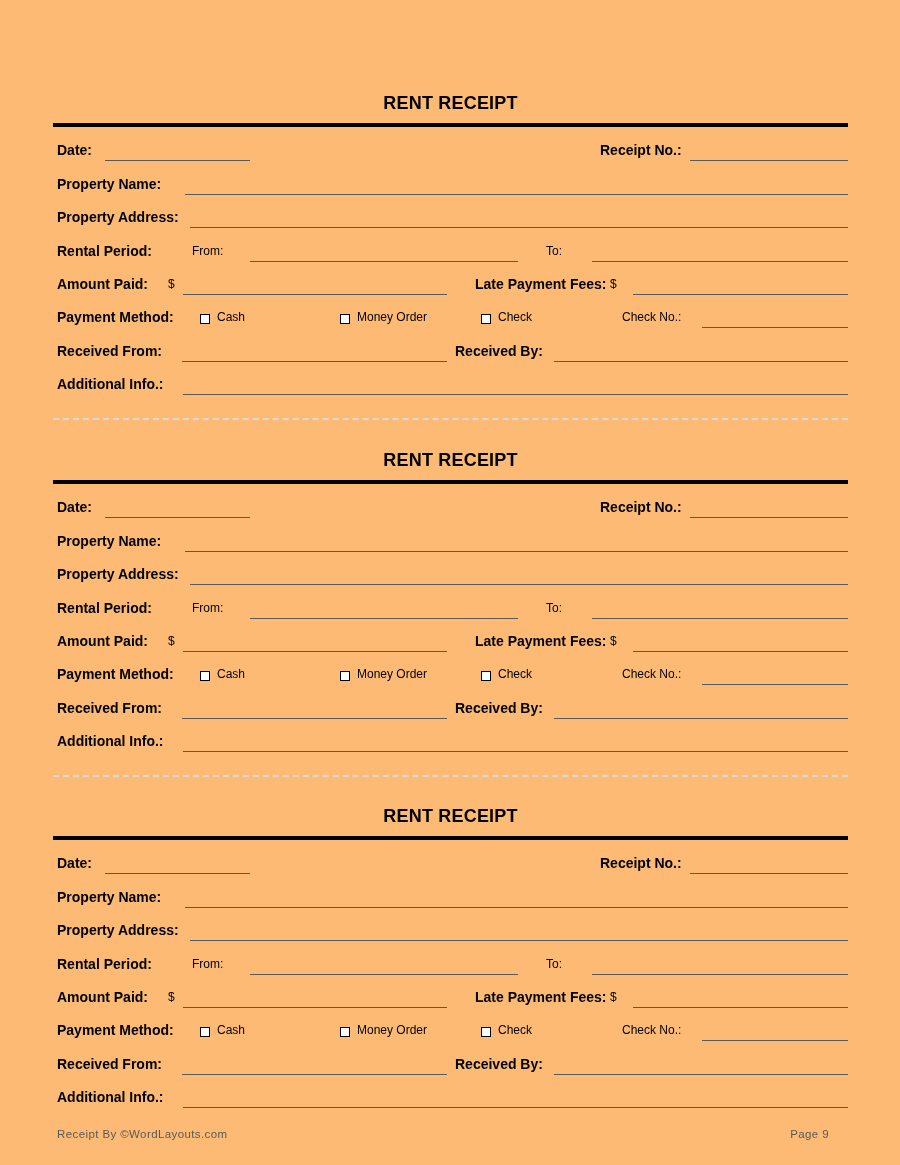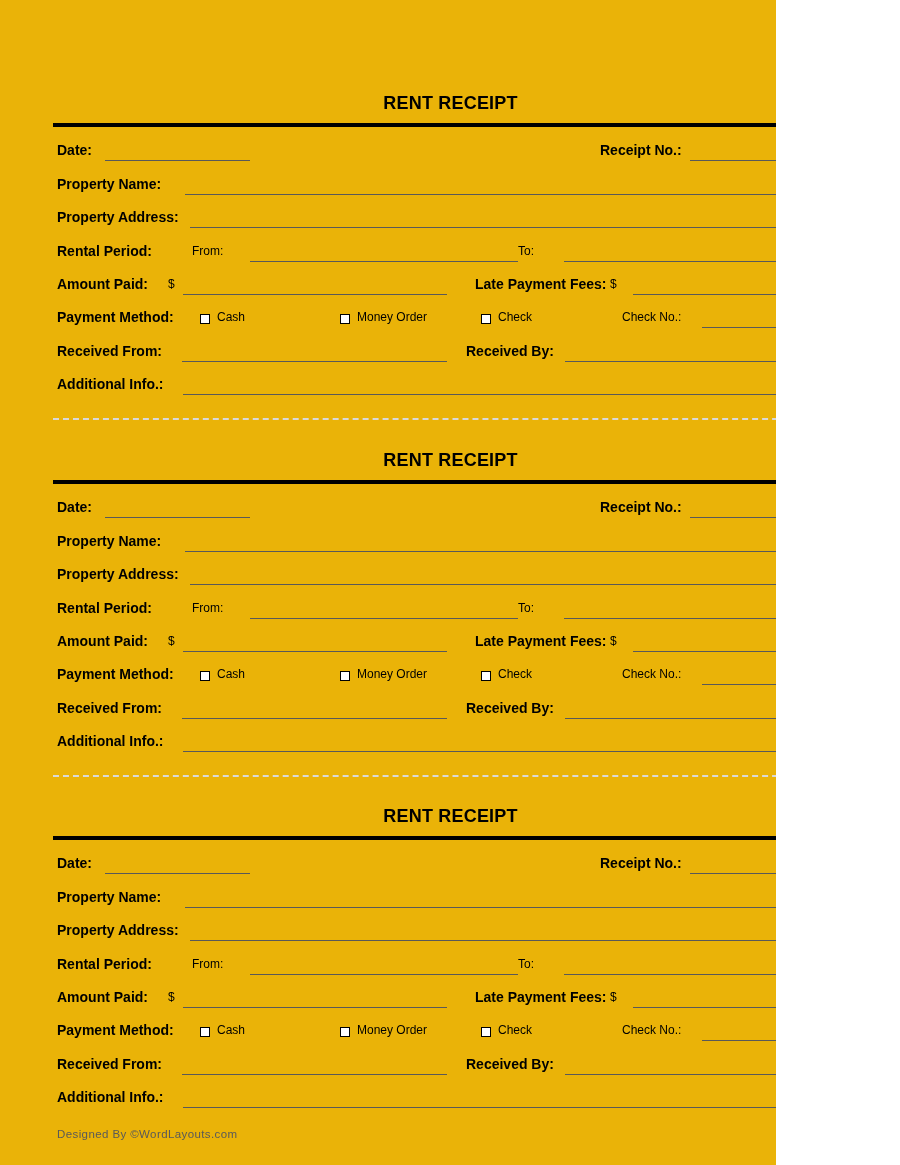--- a/index.html
+++ b/index.html
@@ -1,17 +1,17 @@
 <!DOCTYPE html>
 <html><head>
 <meta charset="utf-8">
 <style>
   html,body{margin:0;padding:0;background:#fff;}
   .page{
-    position:relative;width:776px;height:1165px;background:#eab308;
+    position:relative;width:900px;height:1165px;background:#fdba74;
     font-family:"Liberation Sans","DejaVu Sans",sans-serif;color:#000;
     overflow:hidden;
   }
   .receipt{position:absolute;left:53px;width:795px;}
   #receipt-1{top:93px}
   #receipt-2{top:450px}
   #receipt-3{top:806px}
   .title{
     font-size:18px;font-weight:700;text-align:center;line-height:20px;
     letter-spacing:0.2px;margin:0;
@@ -32,34 +32,34 @@
     margin-bottom:1px;
   }
   .grow{flex:1 1 auto;}
   .spacer{flex:1 1 auto;}
   
   .w-date{width:52px}     .l-date{width:145px;}
   .w-rno{width:90px}      .l-rno{width:158px;margin-left:4px;}
   .w-pname{width:132px}
   .w-paddr{width:137px}
   .w-rental{width:139px}  .w-from{width:58px}  .l-from{width:268px;}
-  .w-to{width:46px;}
+  .w-to{width:46px;margin-left:28px;}
   .w-amount{width:115px}  .w-cur{width:15px}   .l-amount{width:264px;}
   .w-late{width:131px;margin-left:24px;}
   .w-cur2{width:15px;margin-left:8px;} .l-late{margin-left:8px;}
   .w-paym{width:147px}
   .pm-item{display:flex;align-items:flex-end;flex:0 0 auto;}
   .pm-cash{width:140px}.pm-mo{width:141px}.pm-chk{width:141px}
   .checkbox{
     display:inline-block;width:10px;height:10px;border:1.3px solid #000;
     box-sizing:border-box;margin:0 7px 5px 0;background:#fff;
   }
   .w-chkno{width:80px}
   .w-rfrom{width:129px}   .l-rfrom{width:265px;}
-  .w-rby{width:95px;margin-left:15px;} .l-rby{margin-left:8px;}
+  .w-rby{width:95px;margin-left:4px;} .l-rby{margin-left:8px;}
   .w-ainfo{width:130px}
   .sep{
     position:absolute;left:53px;width:795px;height:0;
     border-top:2px dashed #d9d9d9;
   }
   #sep-1{top:418px} #sep-2{top:775px}
   .footer{
     position:absolute;left:57px;top:1127px;width:772px;
     display:flex;justify-content:space-between;
     font-size:11.5px;color:#595959;letter-spacing:0.4px;line-height:14px;
@@ -260,17 +260,17 @@
         <span class="line grow l-rby"></span>
       </div>
       <div class="row">
         <span class="lbl w-ainfo">Additional Info.:</span>
         <span class="line grow"></span>
       </div>
     </div>
   </section>
 
   <div class="footer">
-    <span>Designed By ©WordLayouts.com</span>
+    <span>Receipt By ©WordLayouts.com</span>
     <span>Page 9</span>
   </div>
 
 </div>
 
 </body></html>

